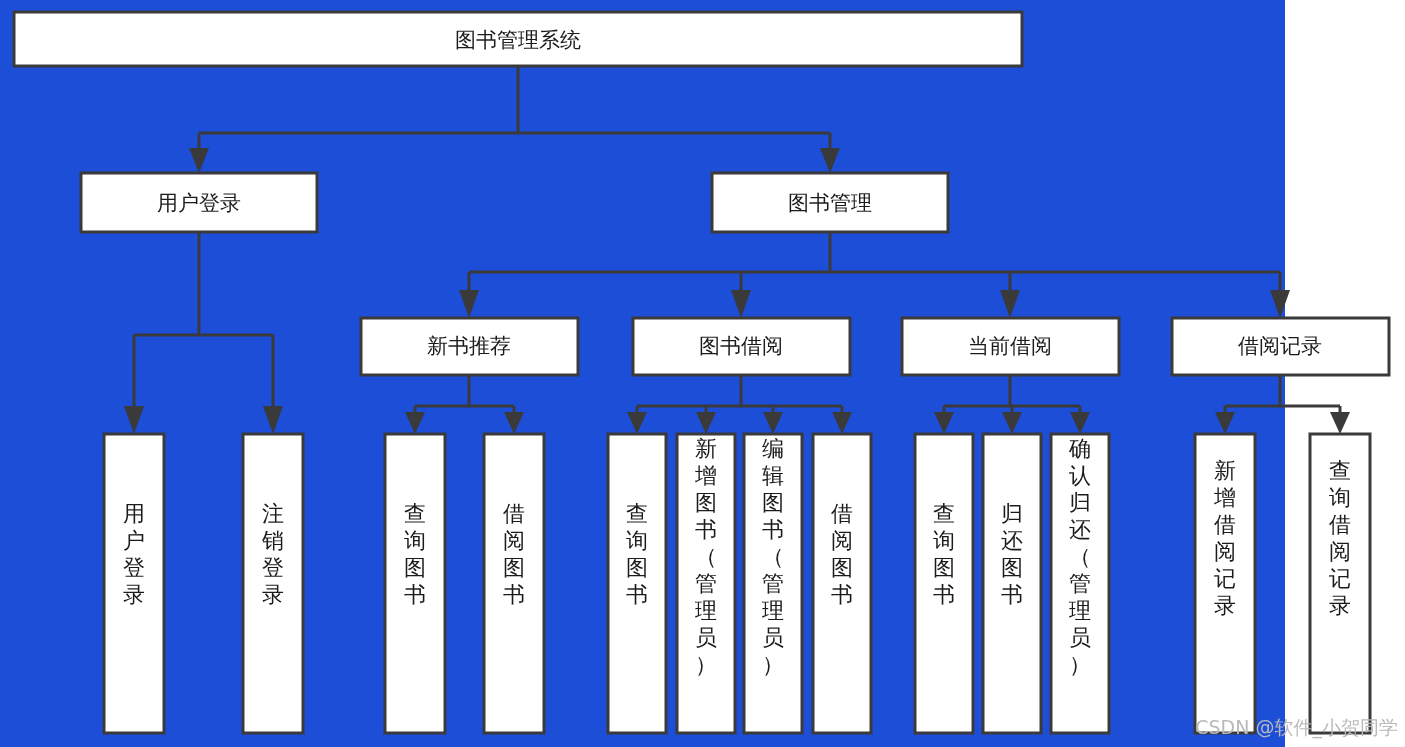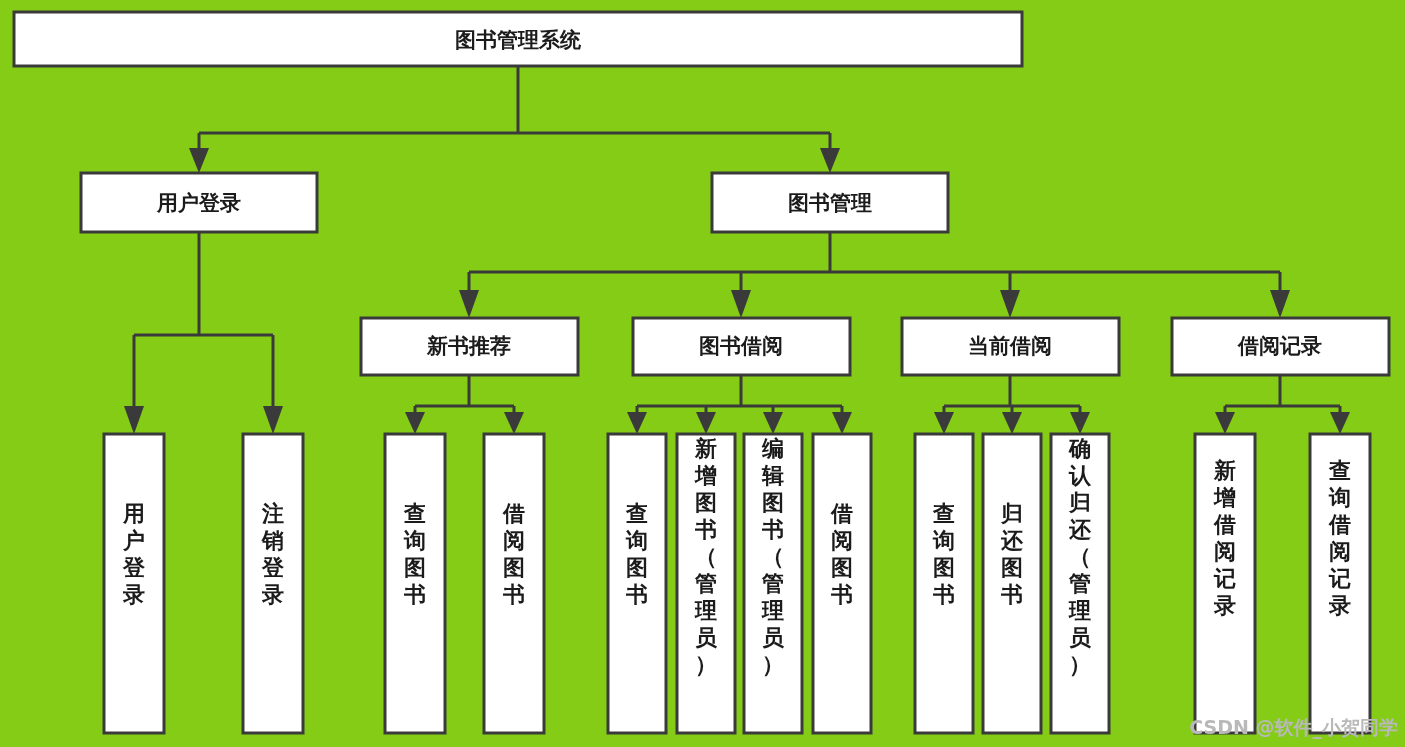--- a/index.html
+++ b/index.html
@@ -9,24 +9,23 @@
   }
   body {
     width: 1405px;
     height: 747px;
     font-family: "DejaVu Sans", "Liberation Sans", sans-serif;
     overflow: hidden;
     position: relative;
   }
   #diagram-root {
     position: relative;
-    width: 1405px;
+    width: 1285px;
     height: 747px;
-    background: #84cc16;
-    font-weight: bold;
+    background: #1d4ed8;
   }
   svg.tree-canvas {
     position: absolute;
     left: 0;
     top: 0;
     width: 1405px;
     height: 747px;
     display: block;
   }
   .node-box {

